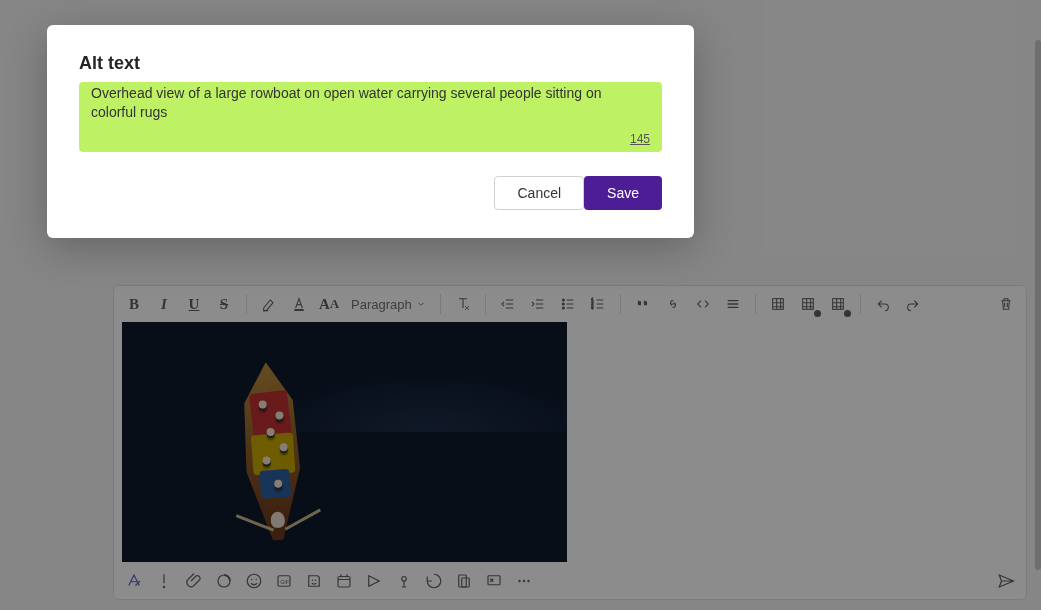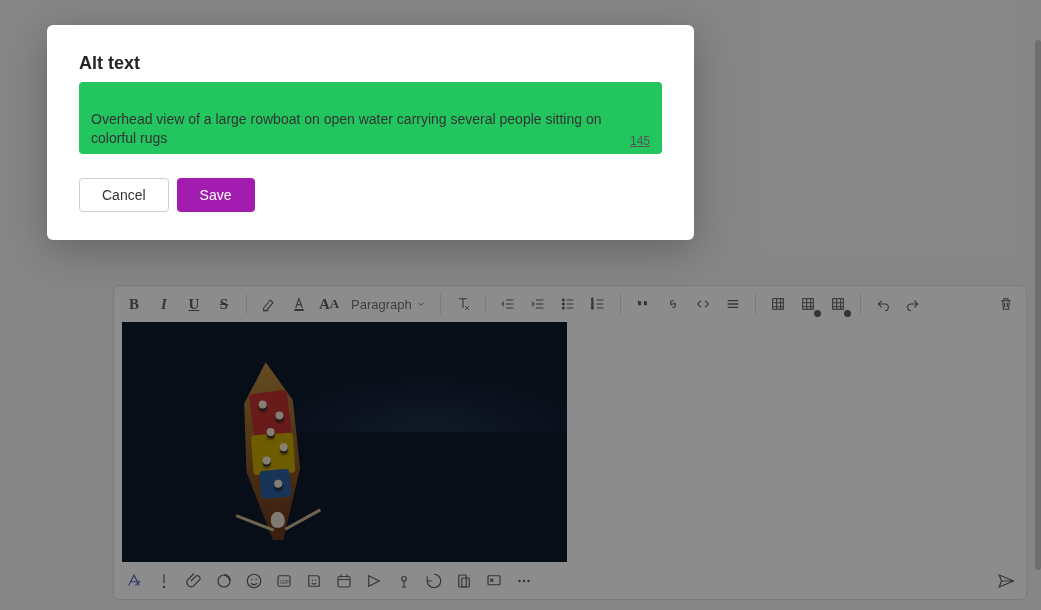--- a/index.html
+++ b/index.html
@@ -14,35 +14,35 @@
     width: 647px;
     background: #fff;
     border-radius: 6px;
     box-shadow: 0 10px 40px rgba(0,0,0,0.25);
     z-index: 100;
     padding: 28px 32px 28px 32px;
   }
   .modal h2 { font-size: 18px; font-weight: 700; color: #252525; margin-bottom: 8px; }
   .modal .prompt { font-size: 14px; color: #252525; margin-bottom: 18px; }
   .modal .field {
-    background: #22c55e;
+    background: #bef264;
     border-radius: 4px;
-    padding: 28px 12px 6px 12px;
+    padding: 2px 12px 6px 12px;
     min-height: 70px;
     position: relative;
   }
   .modal .field .text { font-size: 14px; color: #333; line-height: 1.35; }
   .modal .field .count { position: absolute; right: 12px; bottom: 6px; font-size: 12px; color: #555; text-decoration: underline; }
-  .modal .actions { display: flex; gap: 8px; margin-top: 24px; }
+  .modal .actions { display: flex; justify-content: flex-end; margin-top: 24px; }
   .btn {
     font-size: 14px; border-radius: 4px; padding: 8px 22px; cursor: pointer;
     border: 1px solid transparent; user-select: none;
   }
   .btn.secondary { background: #fff; border-color: #d1d1d1; color: #333; }
-  .btn.primary   { background: #a21caf; color: #fff; }
+  .btn.primary   { background: #4c1d95; color: #fff; }
 
   
   .composer {
     position: absolute;
     left: 113px; right: 14px; top: 285px; bottom: 10px;
     background: #fff;
     border: 1px solid #e1e1e1;
     border-radius: 6px;
     display: flex;
     flex-direction: column;

